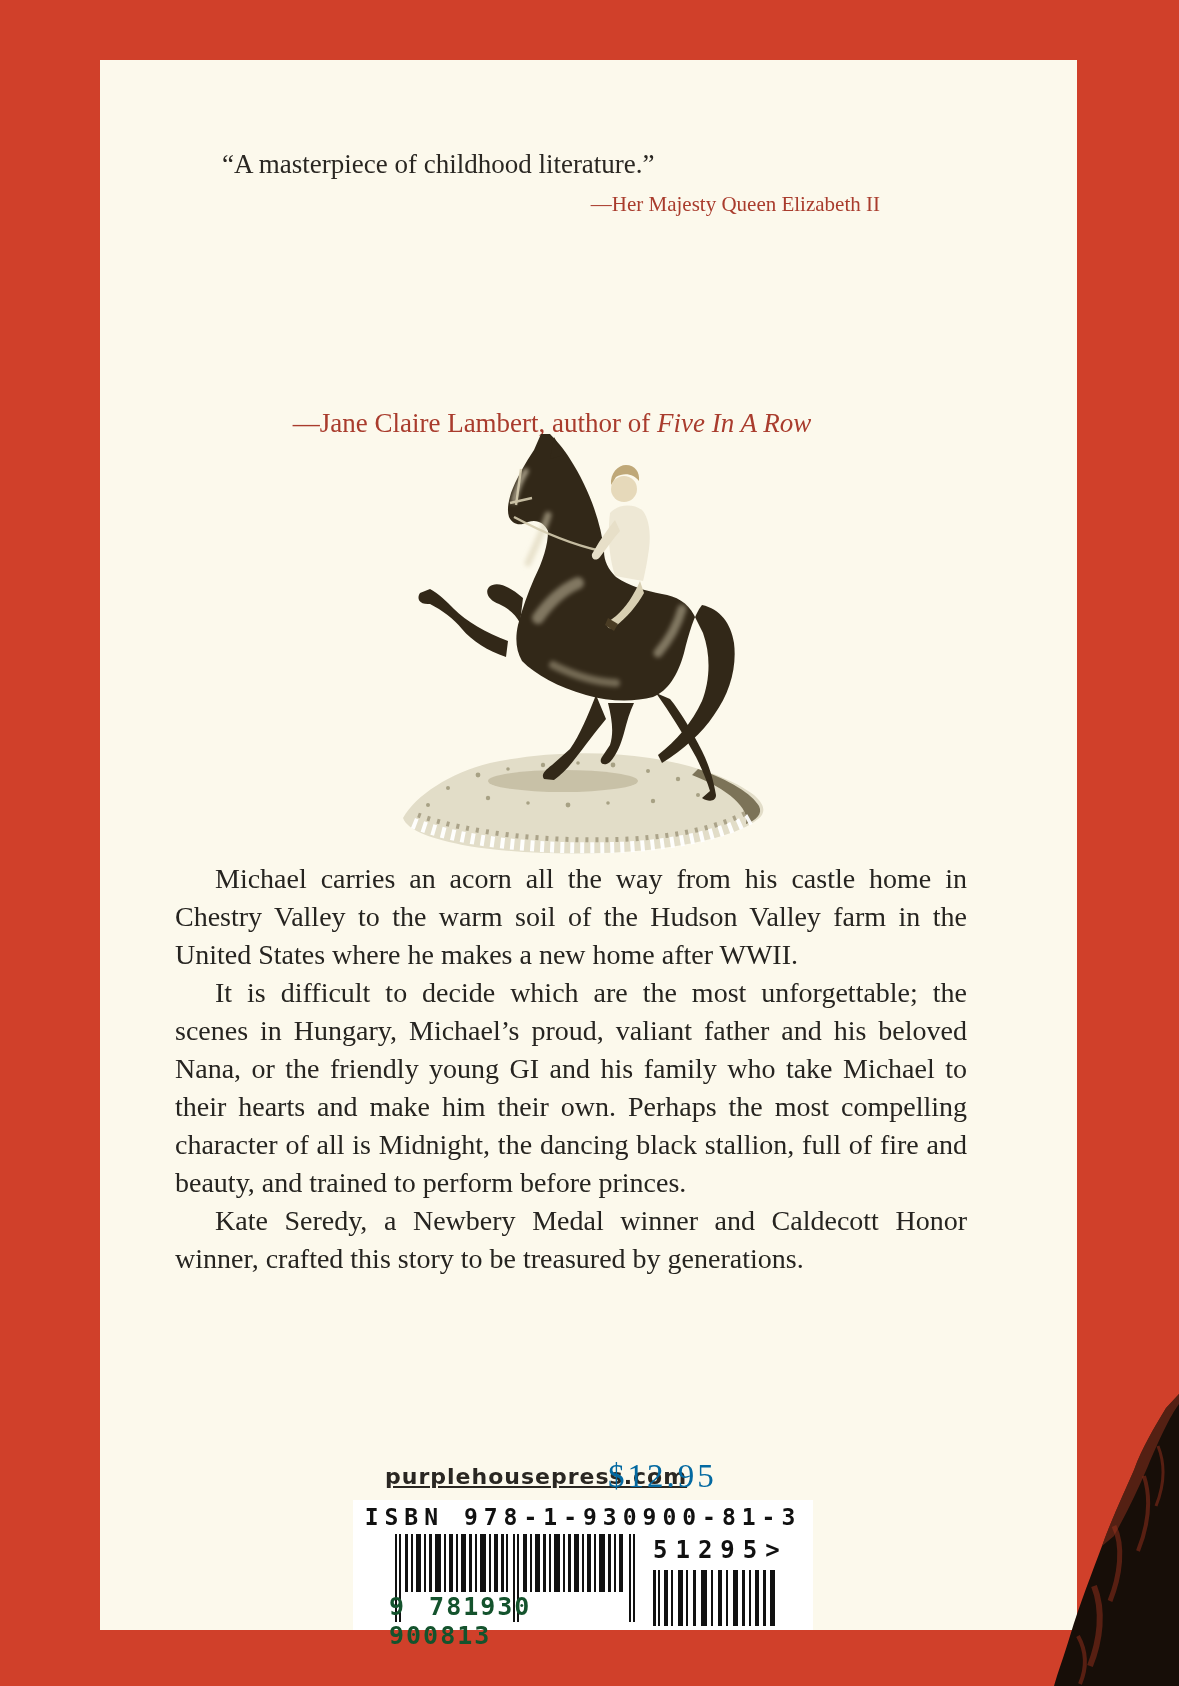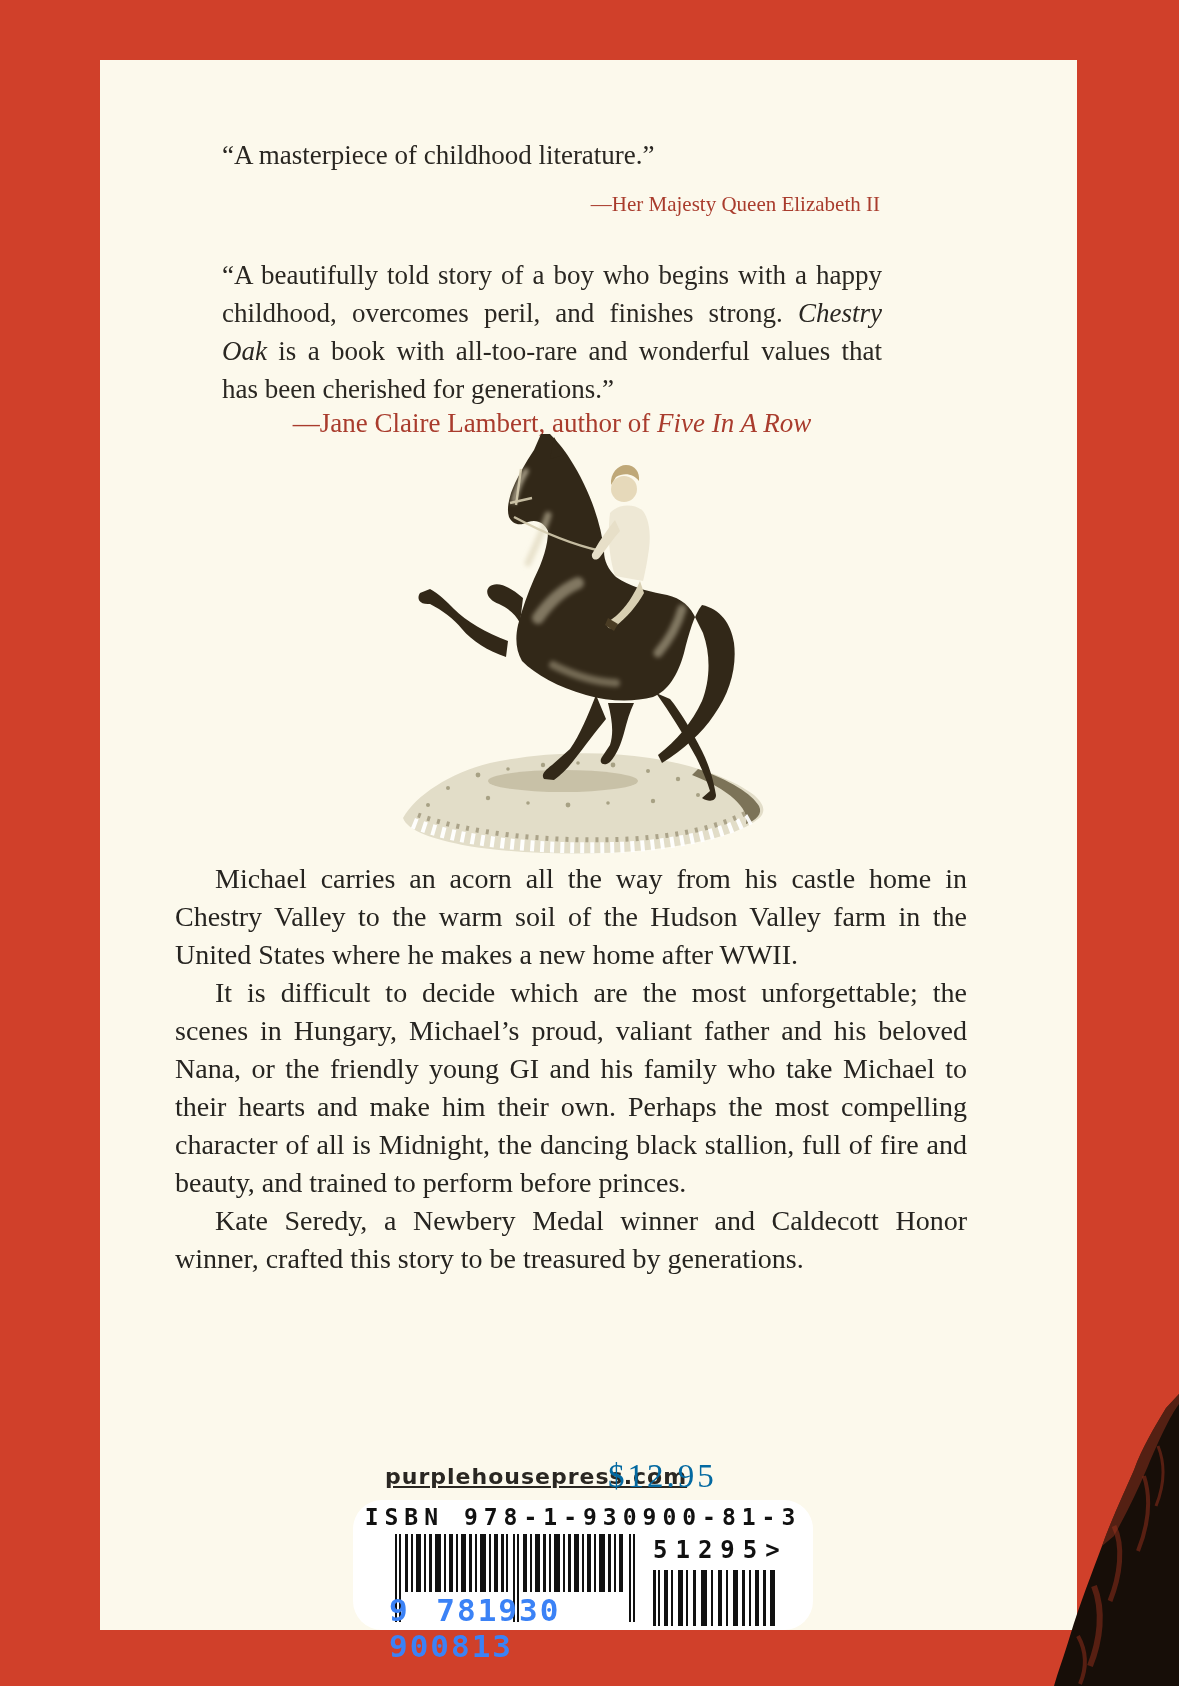--- a/index.html
+++ b/index.html
@@ -1,59 +1,58 @@
 <!DOCTYPE html>
 <html><head>
 <meta charset="utf-8">
 <style>
   html,body{margin:0;padding:0;}
   body{width:1179px;height:1686px;font-family:"Liberation Serif","DejaVu Serif",serif;}
   .cover{position:relative;width:1179px;height:1686px;background:#d0402a;overflow:hidden;}
   .page{position:absolute;left:100px;top:60px;width:977px;height:1570px;background:#fcf9ec;}
   
   .quote-block{position:absolute;color:#2a2722;}
-  .q1-text{left:122px;top:76px;width:680px;font-size:27px;line-height:38px;}
+  .q1-text{left:122px;top:85px;width:680px;font-size:27px;line-height:38px;}
   .q1-attr{left:122px;top:132px;width:658px;text-align:right;color:#a93c2d;font-size:21px;}
   .q2-text{left:122px;top:196px;width:660px;font-size:27px;line-height:38px;text-align:justify;}
   .q2-attr{left:122px;top:348px;width:660px;text-align:center;color:#a93c2d;font-size:27px;}
   .quote-block i{font-style:italic;}
   .illo-wrap{position:absolute;left:258px;top:343px;width:455px;height:460px;}
   
   .body-copy{position:absolute;left:75px;top:800px;width:792px;color:#262420;
              font-size:28px;line-height:38px;text-align:justify;}
   .body-copy p{margin:0;text-indent:40px;}
   .body-copy p.first{text-indent:0;}
   
   .footer-row{position:absolute;left:0;top:1398px;width:977px;height:40px;}
   .site{position:absolute;left:285px;top:6px;font-family:"DejaVu Sans",sans-serif;
         font-weight:bold;font-size:22px;letter-spacing:1px;color:#2a2722;text-decoration:underline;}
   .price{position:absolute;left:508px;top:0;font-size:33px;letter-spacing:3px;color:#0369a1;}
   
-  .barcode-box{position:absolute;left:253px;top:1440px;width:460px;height:130px;background:#ffffff;border-radius:29px;}
+  .barcode-box{position:absolute;left:253px;top:1440px;width:460px;height:130px;background:#ffffff;}
   .isbn{position:absolute;left:0;top:4px;width:100%;text-align:center;
         font-family:"DejaVu Sans Mono",monospace;font-weight:bold;font-size:23px;letter-spacing:6px;color:#111;}
   .main-bars{position:absolute;left:42px;top:34px;}
   .ean-digits{position:absolute;left:36px;top:92px;width:260px;
-        font-family:"DejaVu Sans Mono",monospace;font-weight:bold;font-size:31px;letter-spacing:2px;
-        word-spacing:6px;color:#3b82f6;background:transparent;}
+        font-family:"DejaVu Sans Mono",monospace;font-weight:bold;font-size:25px;letter-spacing:2px;
+        word-spacing:6px;color:#14532d;background:transparent;}
   .supp{position:absolute;left:300px;top:36px;width:130px;}
   .supp-num{font-family:"DejaVu Sans Mono",monospace;font-weight:bold;font-size:24px;
         letter-spacing:8px;color:#111;text-align:right;margin-bottom:6px;}
   .rock{position:absolute;right:0;bottom:0;}
 </style>
 </head>
 <body>
 
 <div class="cover">
   <div class="page">
 
     <p class="quote-block q1-text" style="position:absolute;margin:0;">“A masterpiece of childhood literature.”</p>
     <p class="quote-block q1-attr" style="position:absolute;margin:0;">—Her Majesty Queen Elizabeth II</p>
 
-    <p class="quote-block q2-text" style="position:absolute;margin:0;"><span>“A beautifully told story of a boy who begins with a happy childhood, overcomes peril, and finishes strong. </span><i>Chestry Oak</i><span> is a book with all-too-rare and wonderful values that has been cherished for generations.”</span></p>
     <p class="quote-block q2-attr" style="position:absolute;margin:0;"><span>—Jane Claire Lambert, author of </span><i>Five In A Row</i></p>
 
     <div class="illo-wrap">
       <svg width="455" height="460" viewBox="0 0 455 460">
         <defs>
           <filter id="soft">
               <feGaussianBlur stdDeviation="2.2"></feGaussianBlur>
             </filter>
         </defs>
 

